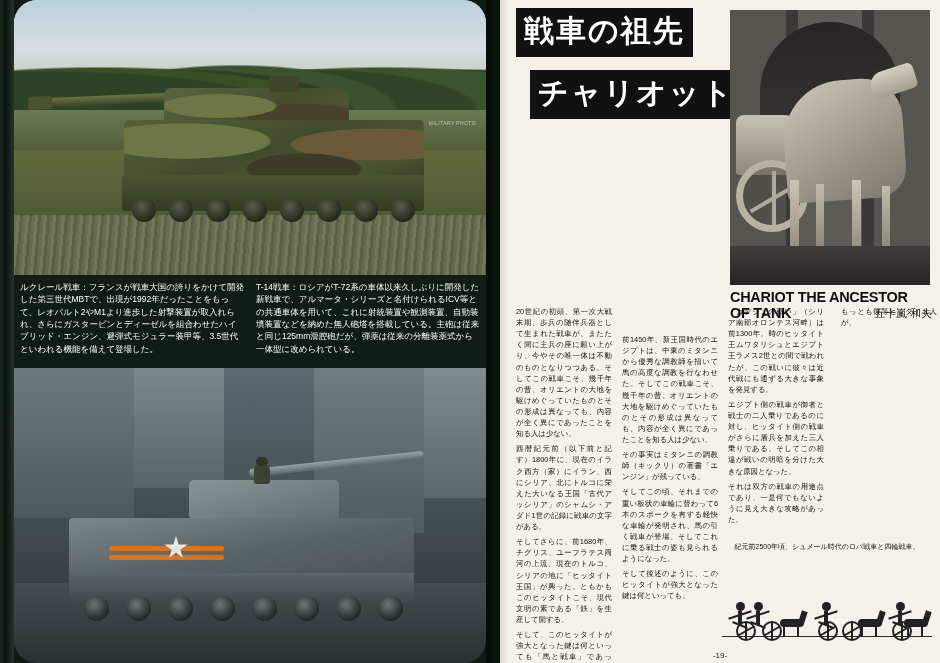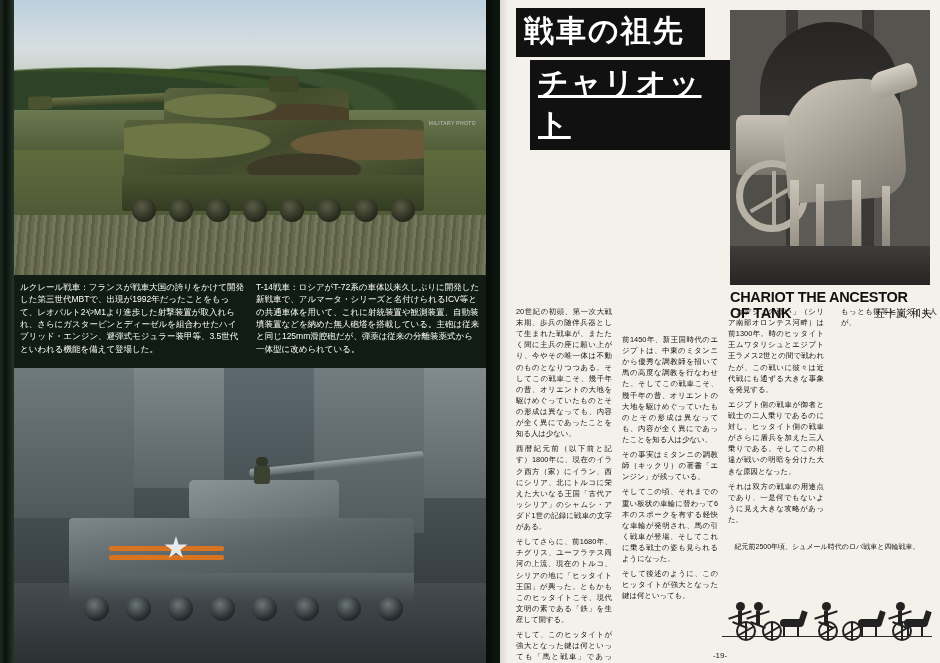--- a/index.html
+++ b/index.html
@@ -3,21 +3,21 @@
 <meta charset="utf-8">
 <style>
   html,body{margin:0;padding:0;background:#0d0d0d;}
   body{width:940px;height:663px;overflow:hidden;font-family:"Liberation Sans",sans-serif;}
   .page{position:relative;width:940px;height:663px;background:#111;}
 
   
   .left-page{position:absolute;left:0;top:0;width:500px;height:663px;background:#0e1a12;overflow:hidden;}
   .gutter{position:absolute;left:0;top:0;width:14px;height:663px;
     background:linear-gradient(90deg,#1d2a20 0%,#0b120d 40%,#26352a 100%);}
-  .left-inner{position:absolute;left:14px;top:0;width:472px;height:663px;overflow:hidden;}
+  .left-inner{position:absolute;left:14px;top:0;width:472px;height:663px;overflow:hidden;border-radius:23px;}
 
   
   .photo1{position:absolute;left:0;top:0;width:472px;height:275px;overflow:hidden;
      background:linear-gradient(#9fb7c9 0%,#b9c9d4 22%,#6f7d55 38%,#47532f 60%,#39441f 100%);}
   .sky{position:absolute;left:0;top:0;width:472px;height:82px;
      background:linear-gradient(#bcd0dd,#d7dee1 60%,#c3cbbd 100%);}
   .treeline{position:absolute;left:0;top:40px;width:472px;height:70px;
      background:
        radial-gradient(ellipse at 6% 100%,#2d4226 0 38%,transparent 40%),
        radial-gradient(ellipse at 18% 100%,#395027 0 42%,transparent 44%),
@@ -86,23 +86,23 @@
      background:radial-gradient(circle at 40% 35%,#6c7577,#23282a 70%);}
   .crew{position:absolute;left:240px;top:96px;width:16px;height:20px;border-radius:6px 6px 3px 3px;background:#3b4330;}
   .crew:after{content:"";position:absolute;left:2px;top:-7px;width:12px;height:9px;border-radius:5px;background:#2f3626;}
 
   
   .right-page{position:absolute;left:500px;top:0;width:440px;height:663px;background:#f4f1ea;}
   .rp-inner{position:absolute;left:8px;top:6px;width:424px;height:651px;}
 
   .headline{position:absolute;left:8px;top:2px;width:230px;}
   .headline .l1,.headline .l2{display:inline-block;background:#111;color:#fff;font-weight:bold;
-     font-size:30px;letter-spacing:2px;padding:3px 20px 5px 8px;
+     font-size:30px;letter-spacing:2px;padding:3px 8px 5px 8px;
      font-family:"DejaVu Sans","Liberation Sans",sans-serif;}
-  .headline .l2{margin-top:3px;margin-left:14px;text-decoration:underline;}
+  .headline .l2{margin-top:13px;margin-left:14px;}
 
   .photo3{position:absolute;left:222px;top:4px;width:200px;height:275px;overflow:hidden;
      background:linear-gradient(#4c4a46,#2e2d2b);}
   .museum-wall{position:absolute;left:0;top:0;width:200px;height:275px;
      background:
        linear-gradient(90deg,#56544f 0 28%,#3a3937 28% 34%,#5d5b56 34% 66%,#3a3937 66% 72%,#56544f 72% 100%);}
   .arch{position:absolute;left:30px;top:12px;width:140px;height:150px;border-radius:70px 70px 0 0;
      background:linear-gradient(#262523,#3b3a37);}
   .horse{position:absolute;left:54px;top:70px;width:120px;height:120px;border-radius:60px 40px 30px 10px;
      background:linear-gradient(150deg,#cfc9bd,#9b958a 60%,#7c7770);transform:rotate(-4deg);}

